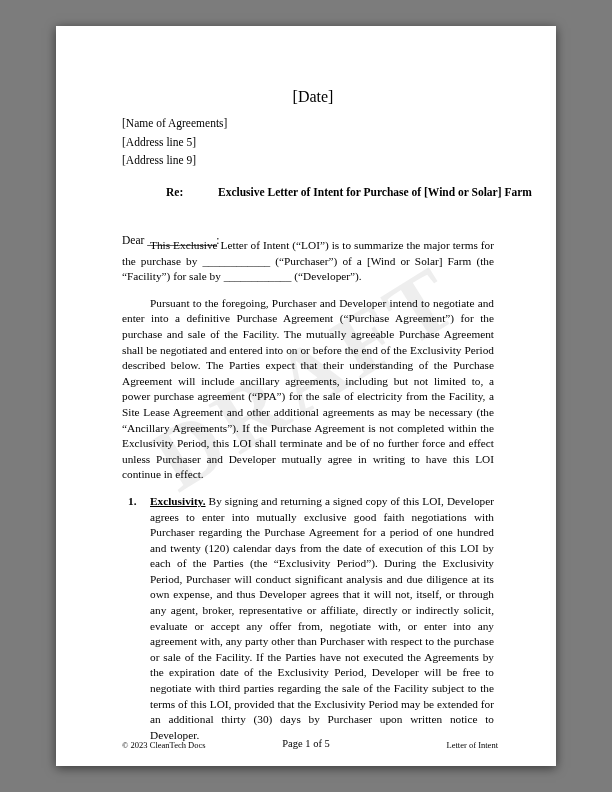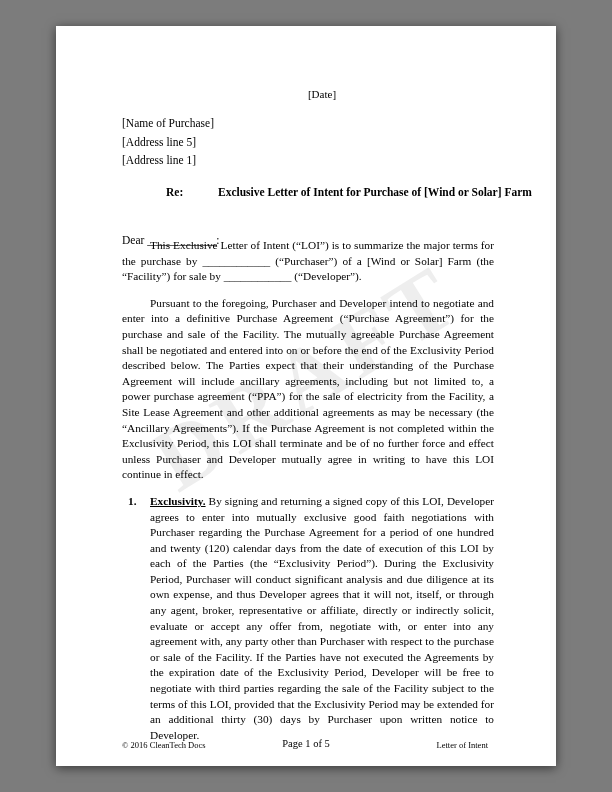--- a/index.html
+++ b/index.html
@@ -50,24 +50,24 @@
     position: absolute;
     left: 0;
     top: 0;
     width: 500px;
     height: 740px;
     padding: 0;
   }
   .date-line {
     position: absolute;
     top: 62px;
-    left: 16px;
+    left: 7px;
     width: 500px;
     text-align: center;
-    font-size: 11px;
+    font-size: 16px;
   }
   .addr {
     position: absolute;
     left: 66px;
     top: 88px;
     font-size: 11.5px;
     line-height: 18.5px;
   }
   .re-block {
     position: absolute;
@@ -138,41 +138,41 @@
   .footer .center {
     position: absolute;
     left: 0;
     top: -2px;
     width: 500px;
     text-align: center;
     font-size: 10.5px;
   }
   .footer .right {
     position: absolute;
-    right: 68px;
+    right: 58px;
     top: 0;
     font-size: 8.5px;
   }
 </style>
 </head>
 <body>
 
 <div class="page-shadow">
   <div class="page">
 
     <div class="watermark">DRAFT</div>
 
     <div class="content">
 
       <div class="date-line">[Date]</div>
 
       <div class="addr">
-        <div>[Name of Purchase]</div>
+        <div>[Name of Agreements]</div>
         <div>[Address line 5]</div>
-        <div>[Address line 1]</div>
+        <div>[Address line 9]</div>
       </div>
 
       <div class="re-block">
         <span class="re-label">Re:</span><span>Exclusive Letter of Intent for Purchase of [Wind or Solar] Farm</span>
       </div>
 
       <div class="salutation">Dear ____________:</div>
 
       <div class="body-block">
 
@@ -184,20 +184,20 @@
         <ol class="list">
           <li>
             <span class="num">1.</span><span class="bu">Exclusivity.</span><span>  By signing and returning a signed copy of this LOI, Developer agrees to enter into mutually exclusive good faith negotiations with Purchaser regarding the Purchase Agreement for a period of one hundred and twenty (120) calendar days from the date of execution of this LOI by each of the Parties (the “Exclusivity Period”).  During the Exclusivity Period, Purchaser will conduct significant analysis and due diligence at its own expense, and thus Developer agrees that it will not, itself, or through any agent, broker, representative or affiliate, directly or indirectly solicit, evaluate or accept any offer from, negotiate with, or enter into any agreement with, any party other than Purchaser with respect to the purchase or sale of the Facility.  If the Parties have not executed the Agreements by the expiration date of the Exclusivity Period, Developer will be free to negotiate with third parties regarding the sale of the Facility subject to the terms of this LOI, provided that the Exclusivity Period may be extended for an additional thirty (30) days by Purchaser upon written notice to Developer.</span>
           </li>
 
         </ol>
 
       </div>
 
       <div class="footer">
-        <div class="left">© 2016 CleanTech Docs</div>
+        <div class="left">© 2023 CleanTech Docs</div>
         <div class="center">Page 1 of 5</div>
         <div class="right">Letter of Intent</div>
       </div>
 
     </div>
   </div>
 </div>
 
 </body></html>

